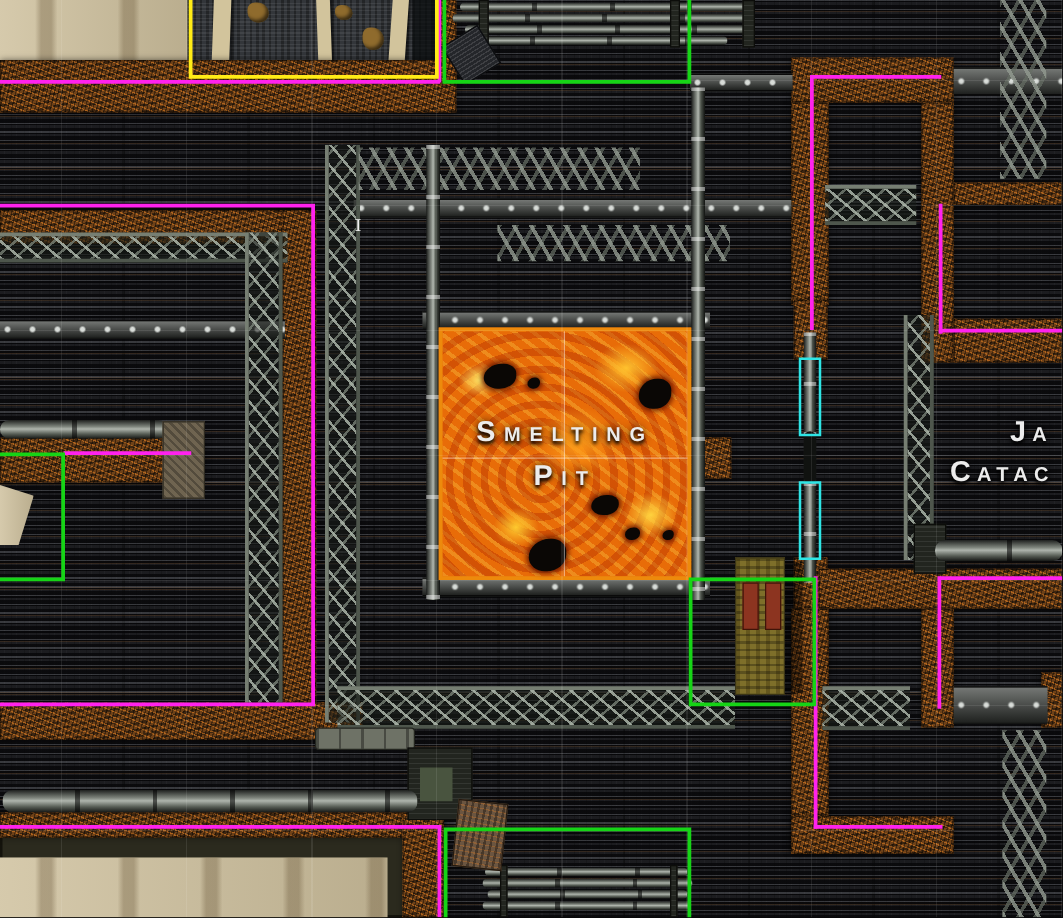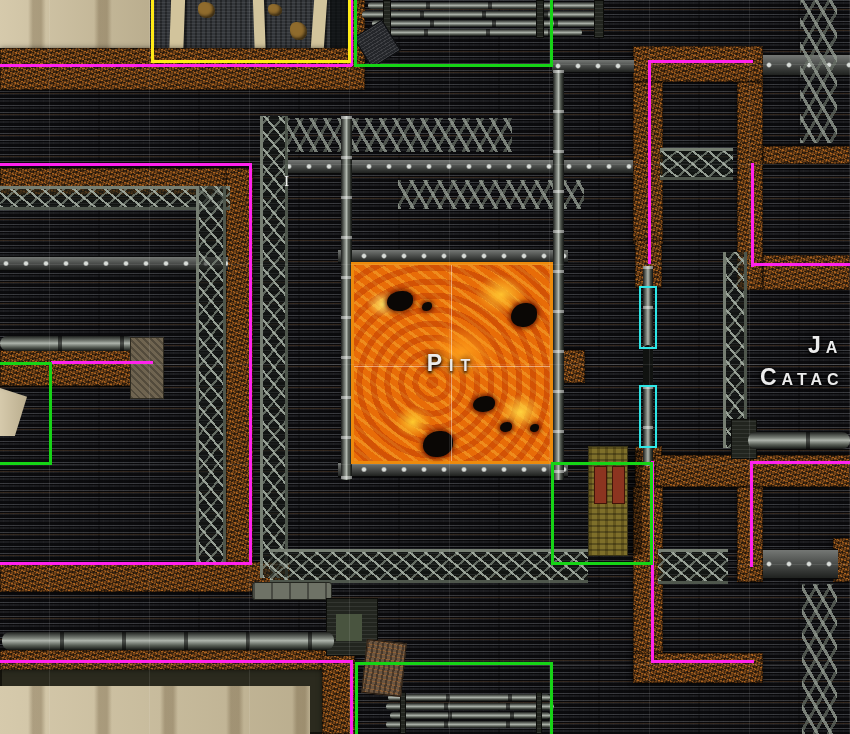--- a/index.html
+++ b/index.html
@@ -218,19 +218,20 @@
   <div class="abs ovr" style="left:151px;top:-8px;width:200px;height:71px;border-color:var(--region-yellow);"></div>
   <div class="abs ovr" style="left:354px;top:-8px;width:199px;height:75px;border-color:var(--region-green);"></div>
   <div class="abs ovr" style="left:-4px;top:362px;width:56px;height:103px;border-color:var(--region-green);"></div>
   <div class="abs ovr" style="left:551px;top:462px;width:102px;height:103px;border-color:var(--region-green);"></div>
   <div class="abs ovr" style="left:355px;top:662px;width:198px;height:84px;border-color:var(--region-green);"></div>
 
   <div class="abs ovr" style="left:639px;top:286px;width:18px;height:63px;border-width:2.5px;border-color:var(--door-cyan);"></div>
   <div class="abs ovr" style="left:639px;top:385px;width:18px;height:63px;border-width:2.5px;border-color:var(--door-cyan);"></div>
 
   <div class="abs" style="left:351px;top:262px;width:202px;height:202px;display:flex;flex-direction:column;align-items:center;justify-content:center;gap:8px;">
+    <span class="maplabel" style="font-size:23px;">Smelting</span>
     <span class="maplabel" style="font-size:23px;">Pit</span>
   </div>
   <div class="abs maplabel" style="left:808px;top:332px;font-size:23px;letter-spacing:5px;">Ja</div>
   <div class="abs maplabel" style="left:760px;top:364px;font-size:23px;letter-spacing:5px;">Catac</div>
   <div class="abs" style="left:284px;top:174px;color:#f0f0f0;font-family:'DejaVu Serif',serif;font-size:13px;">I</div>
 
 </div>
 
 </body></html>

